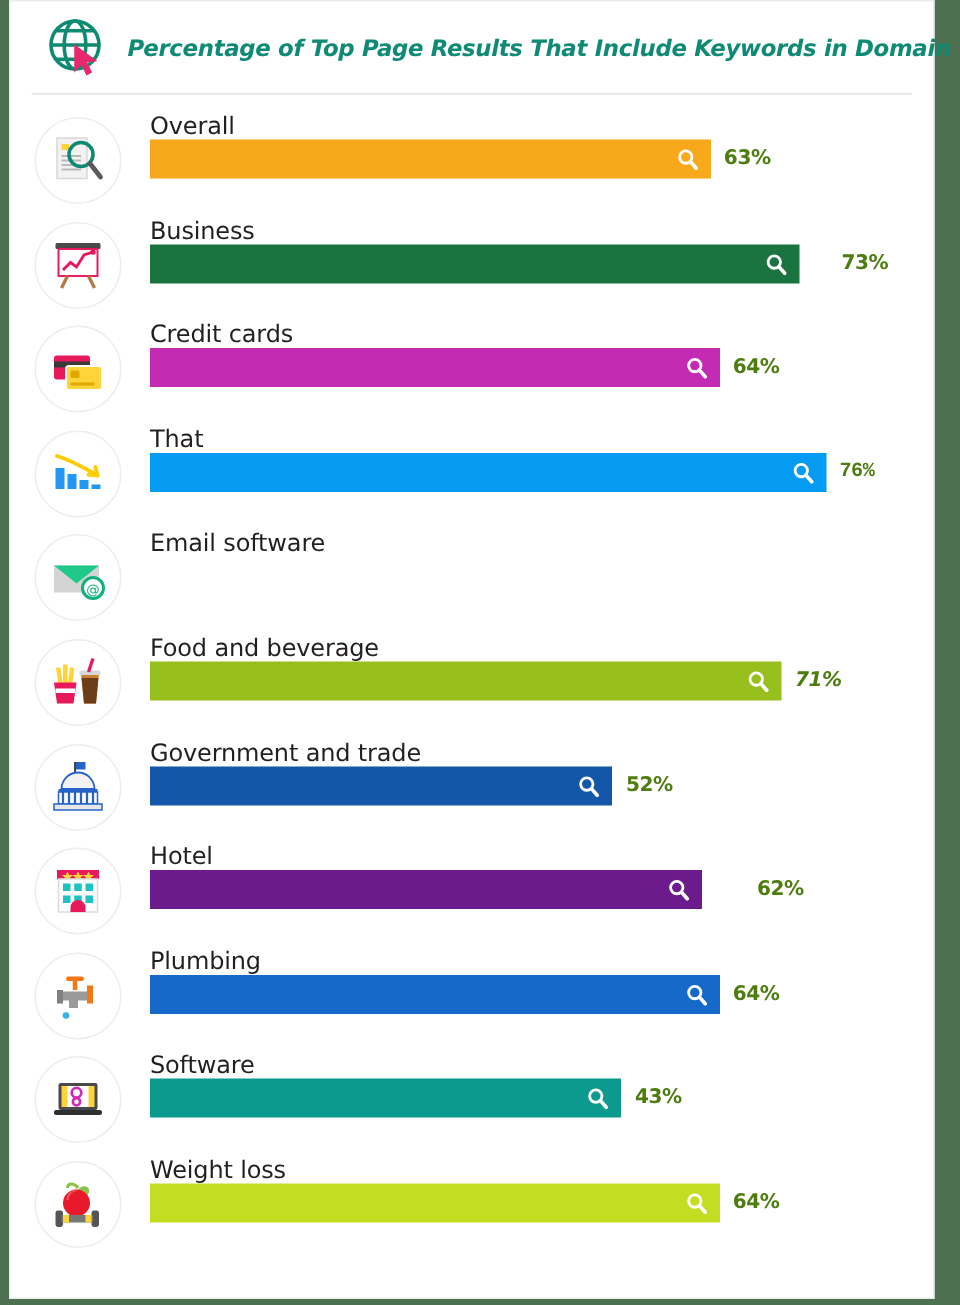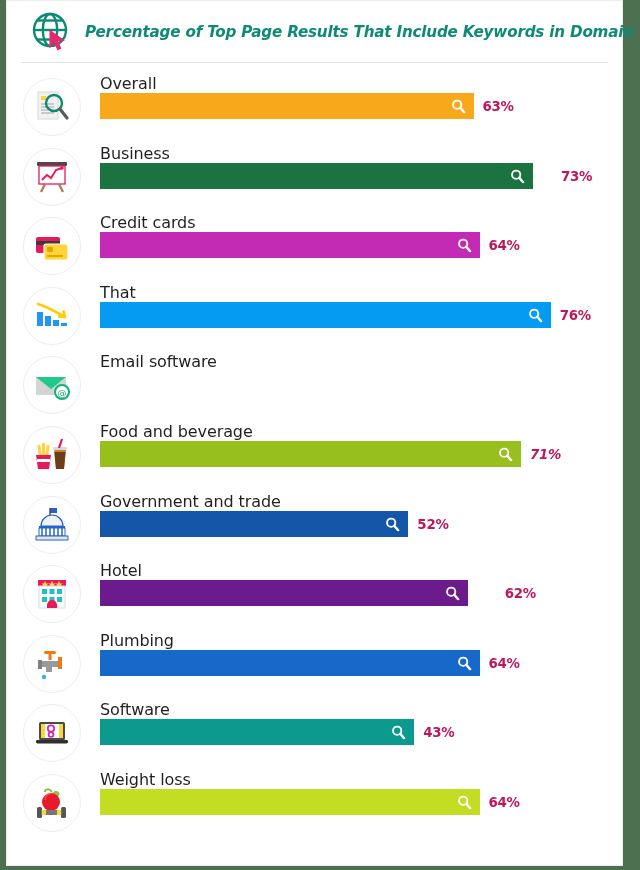--- a/index.html
+++ b/index.html
@@ -124,21 +124,21 @@
     width: 15px;
     height: 15px;
   }
   .bar .mag svg { display: block; }
   .bar-value {
     position: absolute;
     top: 50%;
     transform: translateY(-50%);
     font-size: 13.4px;
     font-weight: bold;
-    color: #be185d;
+    color: #4d7c0f;
     white-space: nowrap;
     font-family: "DejaVu Sans", "Liberation Sans", sans-serif;
     letter-spacing: -0.3px;
   }
 </style>
 </head>
 <body>
 
 <div id="page">
   <div id="card">
@@ -252,21 +252,21 @@
           <div class="row-label">That</div>
           <div class="bar-track">
             <div class="bar" style="background: rgb(6, 155, 243); width: 450.68px;">
               <span class="mag">
                 <svg viewBox="0 0 16 16" width="15" height="15">
   <circle cx="6.6" cy="6.6" r="4.4" fill="none" stroke="#ffffff" stroke-width="2"></circle>
   <line x1="9.9" y1="9.9" x2="14" y2="14.6" stroke="#ffffff" stroke-width="2.6" stroke-linecap="round"></line>
 </svg>
               </span>
             </div>
-            <div class="bar-value" style="left: 459.68px;">76%</div>
+            <div class="bar-value" style="left: 459.68px; font-family: Liberation Mono, monospace;">76%</div>
           </div>
         </div>
         <div class="row">
           <div class="icon-badge">
     <svg width="40" height="40" viewBox="0 0 40 40">
       <rect x="4" y="12" width="30" height="18" fill="#d4d4d4"></rect>
       <path d="M4 12 L19 24 L34 12 Z" fill="#1fc98a"></path>
       <circle cx="30" cy="27" r="7" fill="#ffffff" stroke="#11b27a" stroke-width="2"></circle>
       <text x="30" y="31" font-size="9" fill="#11b27a" text-anchor="middle" font-family="DejaVu Sans, sans-serif">@</text>
     </svg>

